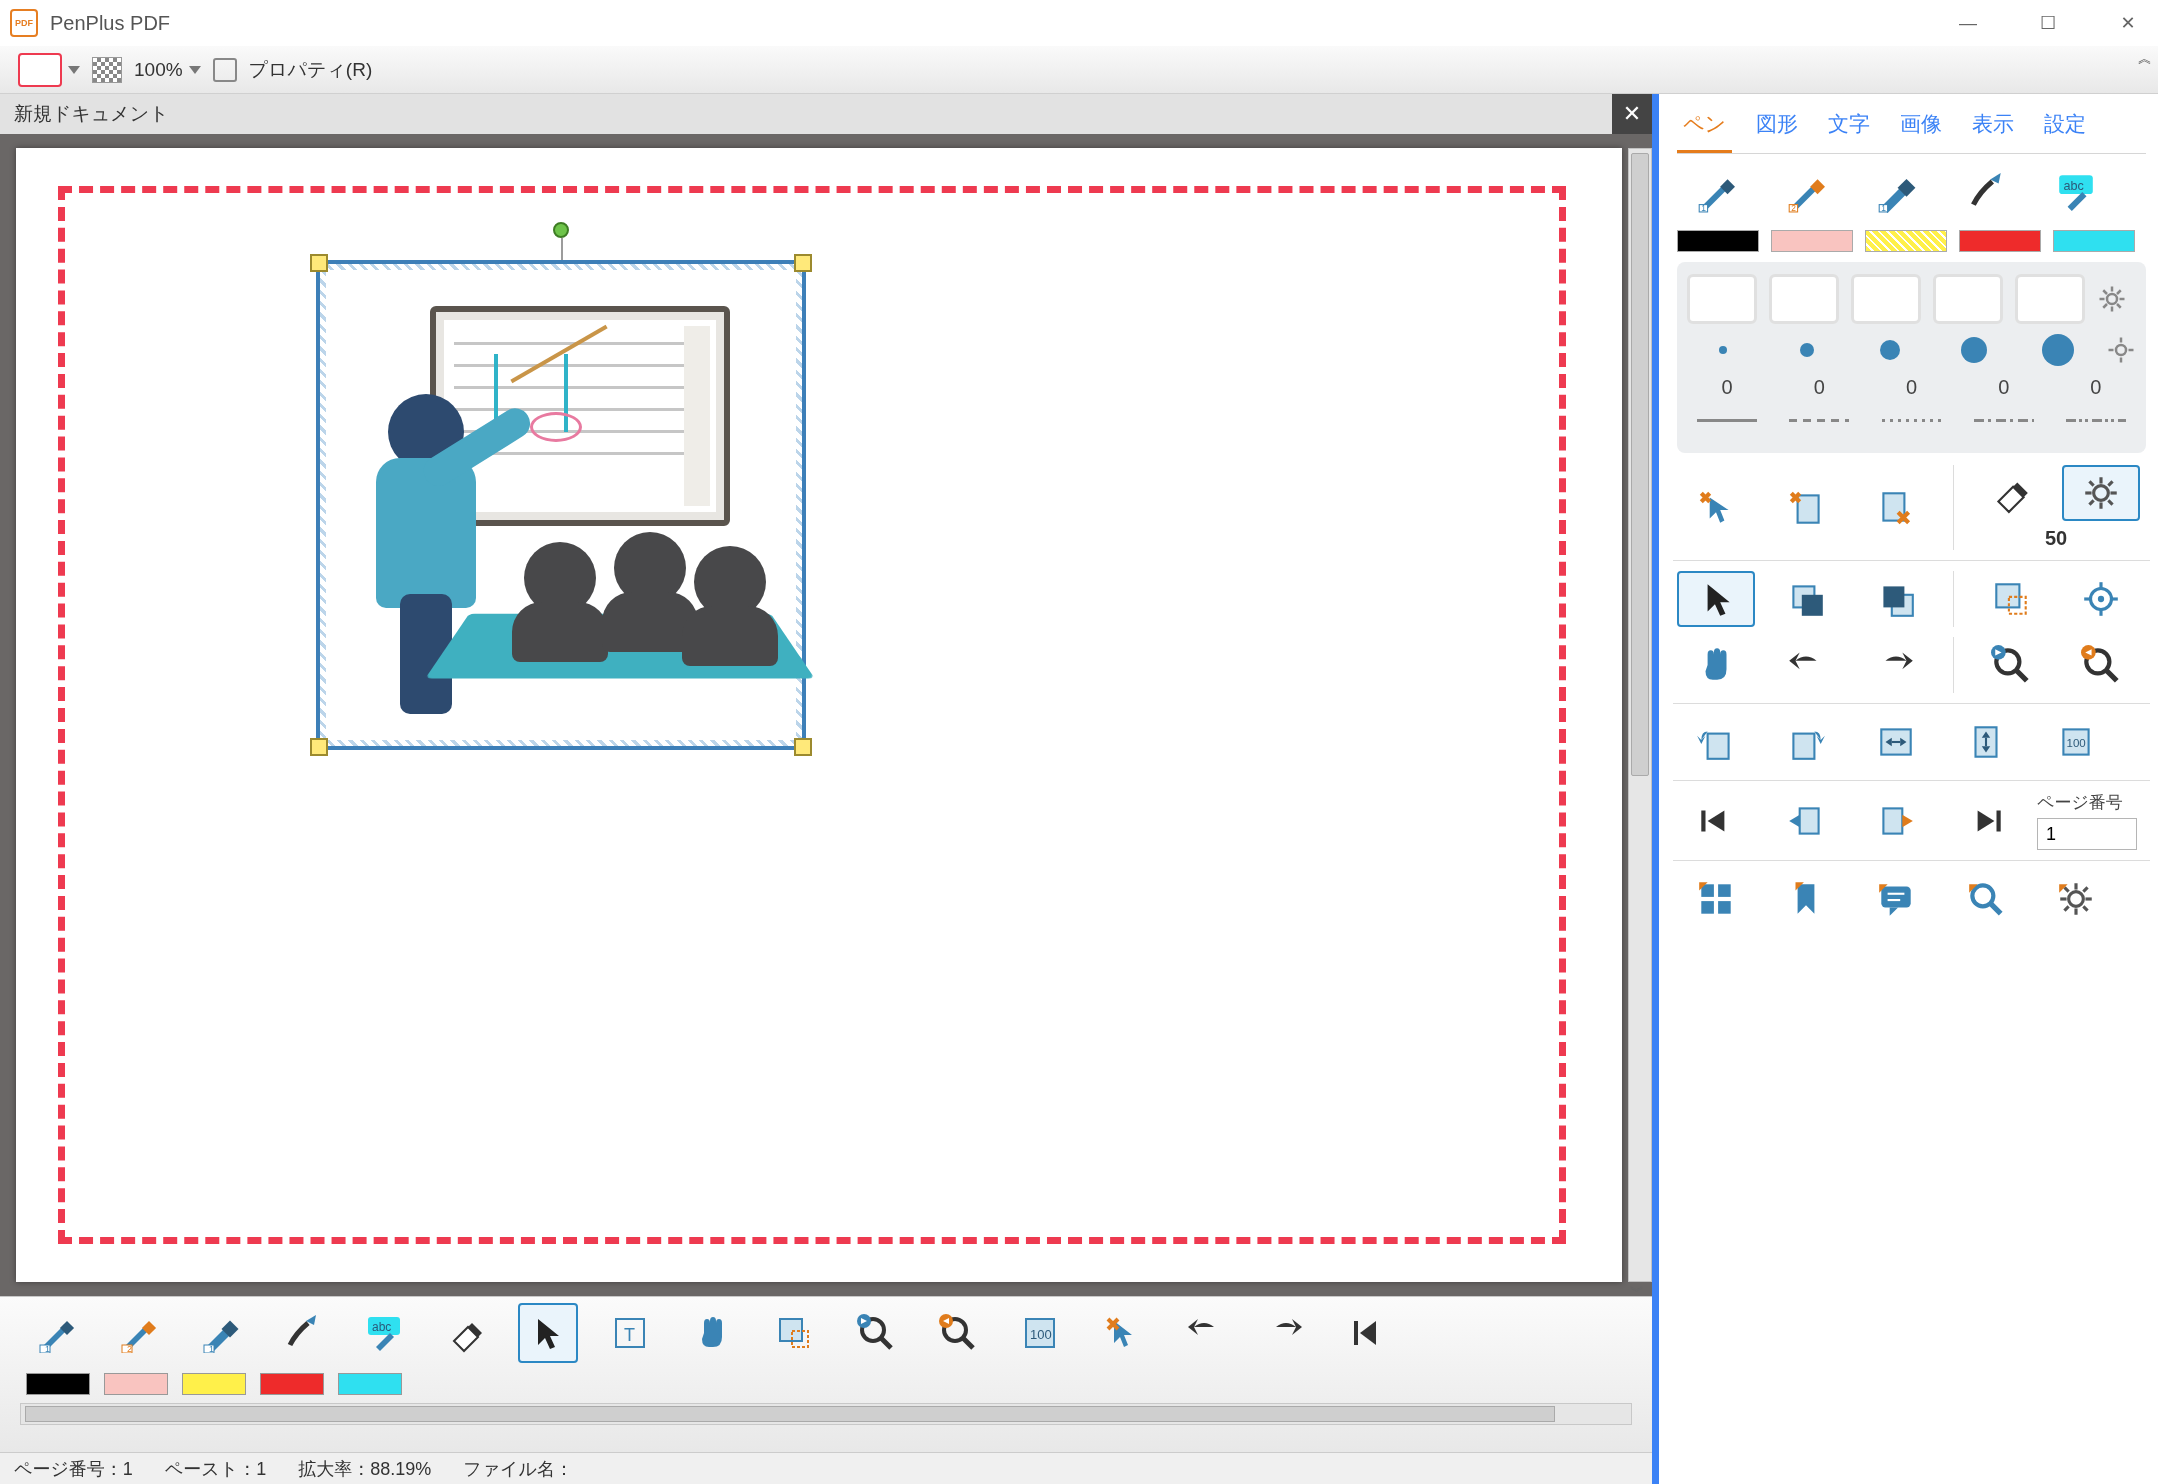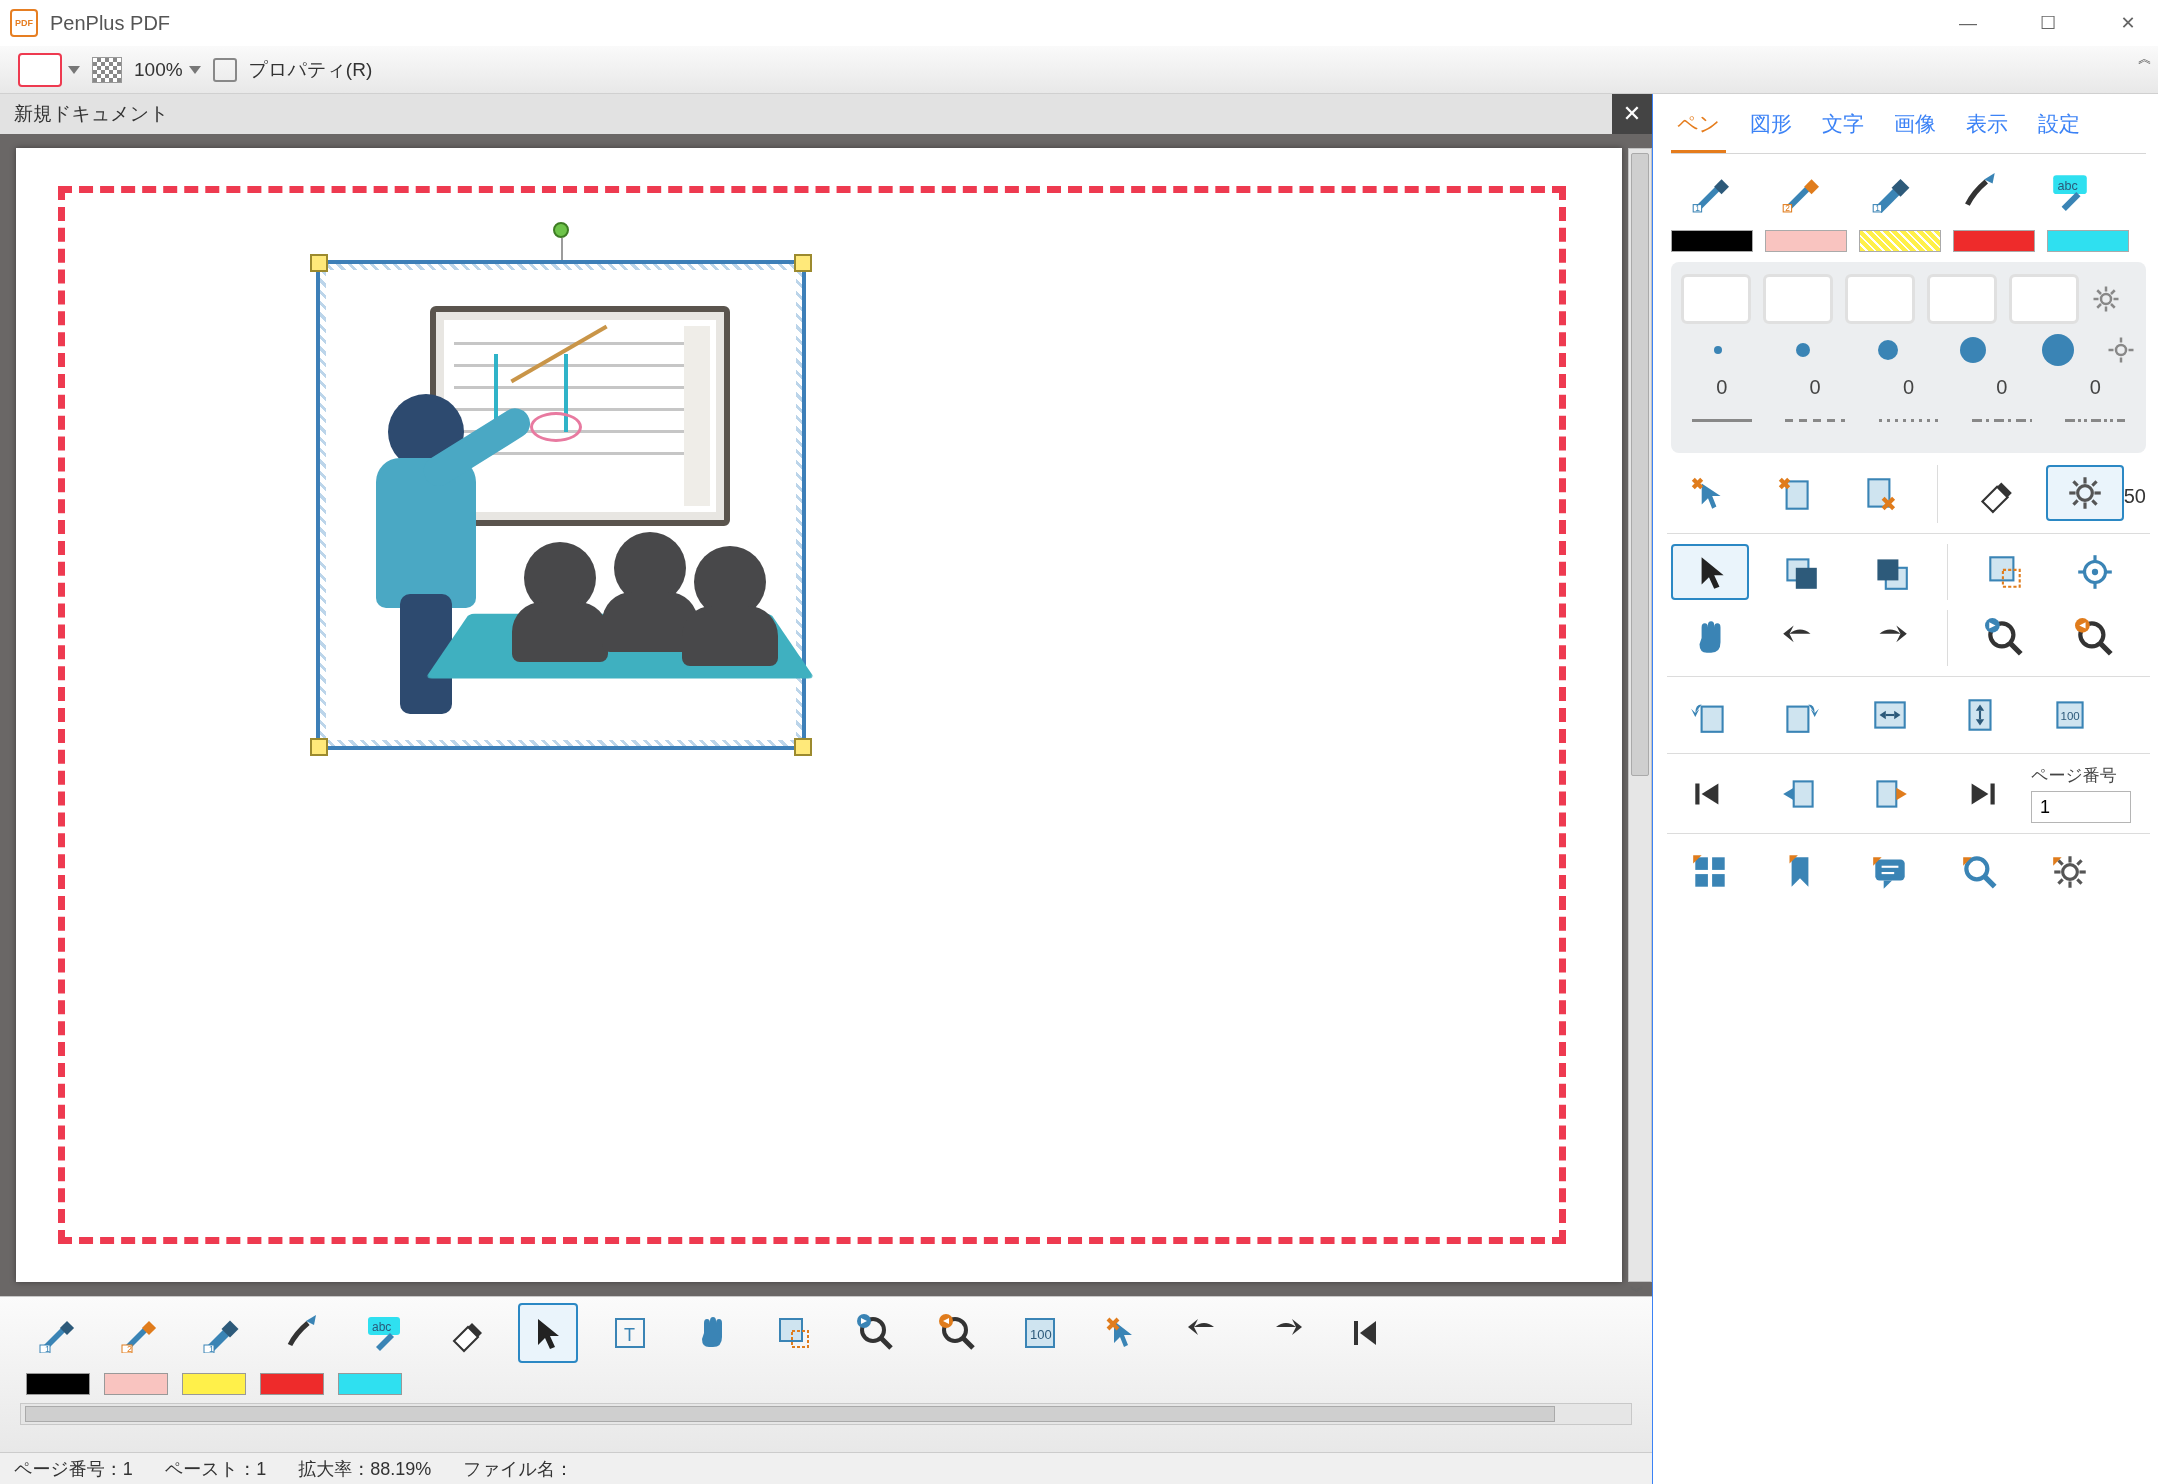--- a/index.html
+++ b/index.html
@@ -84,21 +84,21 @@
     .bb-colors { display: flex; gap: 14px; padding: 4px 26px; }
     .bb-color { width: 64px; height: 22px; border: 1px solid #999; }
     .bb-scroll { height: 22px; background: #e6e6e6; margin: 4px 20px 2px; border: 1px solid #c8c8c8; position: relative; }
     .bb-scroll-thumb { position: absolute; left: 4px; top: 2px; bottom: 2px; width: 95%; background: #cfcfcf; border: 1px solid #aaa; }
     .collapse-down { position: absolute; right: 8px; top: -14px; font-size: 14px; color: #666; }
 
     
     .statusbar { height: 32px; background: #f0f0f0; border-top: 1px solid #ccc; display: flex; align-items: center; gap: 32px; padding: 0 14px; font-size: 18px; color: #333; }
 
     
-    .sidepanel { width: 506px; background: #fff; border-left: 1px solid #3b82f6; padding: 8px 12px 8px 18px; overflow-y: auto; }
+    .sidepanel { width: 506px; background: #fff; border-left: 7px solid #3b82f6; padding: 8px 12px 8px 18px; overflow-y: auto; }
     .sp-tabs { display: flex; gap: 18px; border-bottom: 1px solid #d6d6d6; margin-bottom: 10px; }
     .sp-tab { padding: 8px 6px 12px; font-size: 21px; color: #3b82f6; }
     .sp-tab.active { color: #e57c1c; border-bottom: 3px solid #e57c1c; }
     .sp-row { display: flex; gap: 12px; align-items: center; margin-bottom: 10px; }
     .sp-tool { width: 78px; height: 56px; display: flex; align-items: center; justify-content: center; border-radius: 4px; }
     .sp-tool.sel { border: 2px solid #2b88c4; background: #eaf4fb; }
     .sp-box { background: #eceef0; border-radius: 8px; padding: 12px 10px; margin-bottom: 12px; }
     .sp-color { width: 82px; height: 22px; border: 1px solid #aaa; }
     .sp-swatch-empty { width: 70px; height: 50px; background: #fff; border: 3px solid #e0e0e0; border-radius: 6px; }
     .sp-size-dot { border-radius: 50%; background: #3a84b5; }
@@ -480,21 +480,21 @@
               <path d="M6 6 L14 14 M14 6 L6 14" stroke="#e07c1c" stroke-width="4"></path>
             </svg>
           </div>
         <div class="sp-tool">
             <svg viewBox="0 0 40 40">
               <rect x="8" y="6" width="20" height="26" fill="#cfe4f0" stroke="#3a84b5" stroke-width="2"></rect>
               <path d="M22 24 L32 34 M32 24 L22 34" stroke="#e07c1c" stroke-width="4"></path>
             </svg>
           </div>
         <div class="sp-vdiv"></div>
-        <div style="display:flex;flex-direction:row;align-items:center;">
+        <div style="display:flex;flex-direction:column;align-items:center;font-weight:bold;">
           <div class="sp-row" style="margin-bottom:2px;">
             <div class="sp-tool">
                 <svg viewBox="0 0 40 40">
                   <path d="M8 28 L22 14 L32 24 L18 38 Z" fill="#fff" stroke="#333" stroke-width="2"></path>
                   <path d="M22 14 L32 24 L36 20 L26 10 Z" fill="#333"></path>
                 </svg>
               </div>
             <div class="sp-tool sel">
                 <svg viewBox="0 0 40 40">
                   <circle cx="20" cy="20" r="7" fill="none" stroke="#555" stroke-width="3"></circle>

